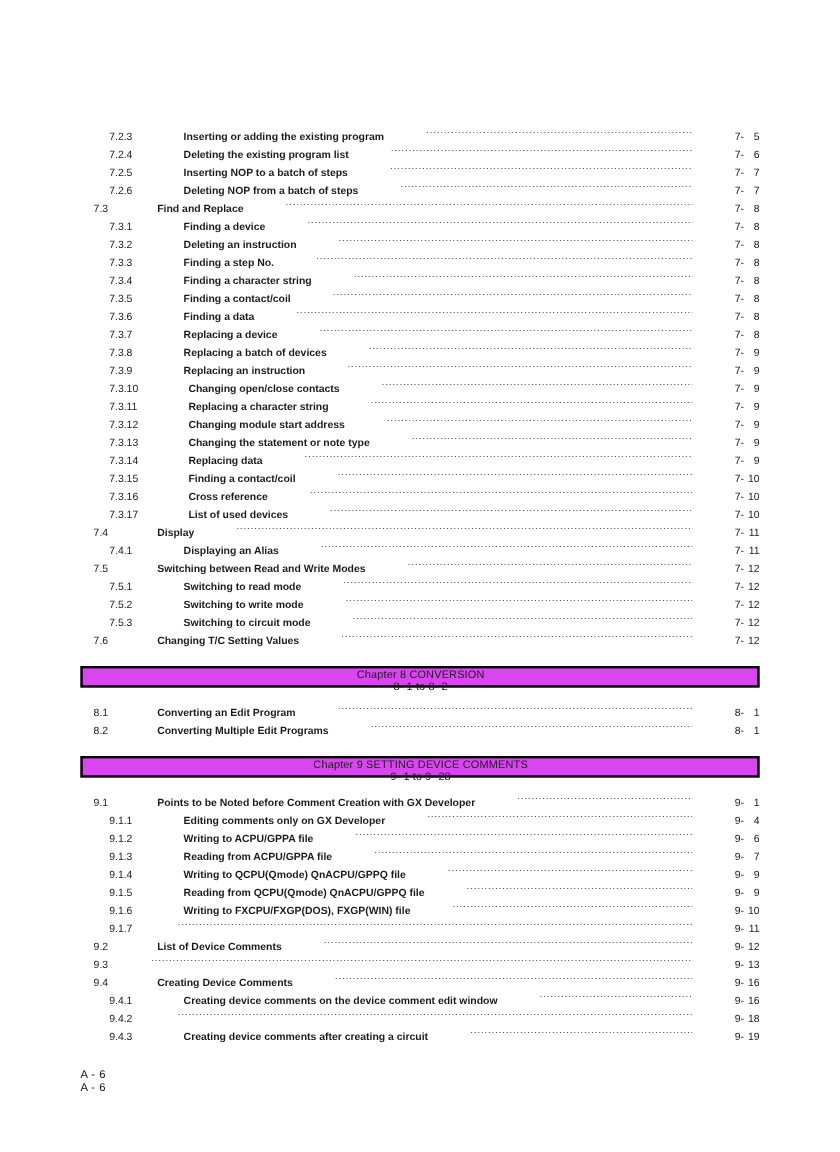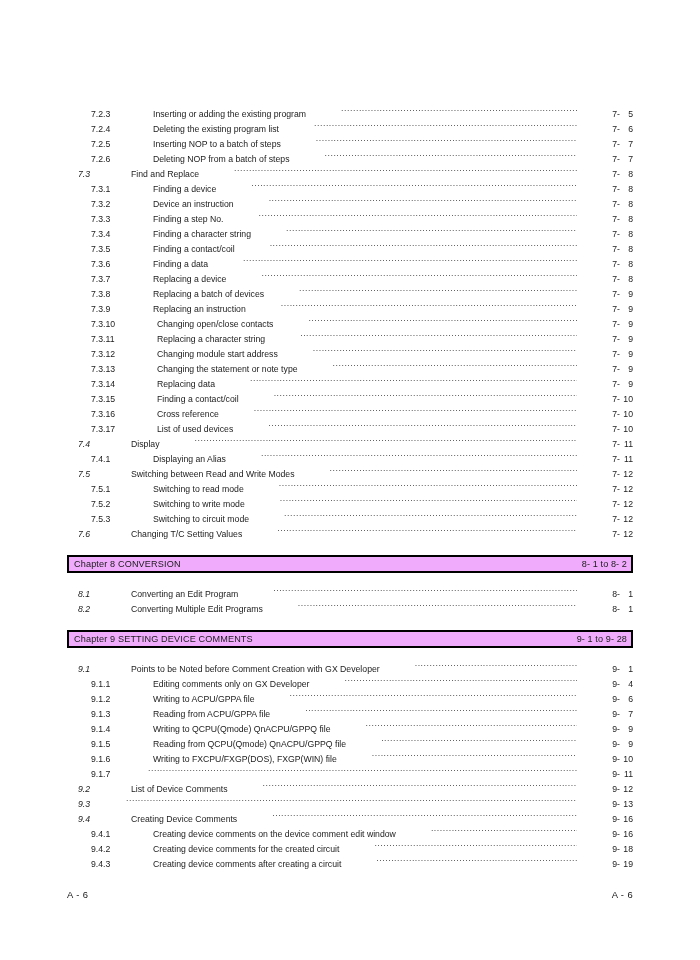--- a/index.html
+++ b/index.html
@@ -44,20 +44,21 @@
     gap: 32px;
   }
   .toc-num {
     flex: 0 0 auto;
     text-align: left;
   }
   .toc-title {
     flex: 0 0 auto;
     padding-left: 5px;
     padding-right: 3px;
+    font-weight: bold;
   }
   .toc-dots {
     flex: 1 1 auto;
     overflow: hidden;
     height: 11px;
     position: relative;
     min-width: 4px;
   }
   .toc-dots::after {
     content: "..................................................................................................................................................................................................................................................................";
@@ -77,58 +78,60 @@
   }
   .toc-page .pg-ch { display:inline-block; }
   .toc-page .pg-sep { display:inline-block; }
   .toc-page .pg-no {
     display: inline-block;
     width: 13px;
     text-align: right;
   }
 
   
-  .lvl2 .toc-num { width: 16px; font-style: italic; }
+  .lvl2 .toc-num { width: 16px; }
   .lvl2 { padding-left: 11px; }
   .lvl3 { padding-left: 24px; }
   .lvl3 .toc-num { width: 25px; }
   .lvl3-wide .toc-num { width: 29px; }
 
   
   .chapter-box {
     border: 2.2px solid #000000;
     height: 18px;
     display: flex;
     align-items: center;
     justify-content: space-between;
     padding: 0 4px 0 5px;
     box-sizing: border-box;
     font-size: 9.1px;
     margin-top: 14px;
     margin-bottom: 13px;
-    background: #f0abfc;
+    background: #d946ef;
+    flex-direction: column;
   }
   .chapter-box .ch-title {
     letter-spacing: 0.15px;
   }
   .chapter-box .ch-range {
     font-variant-numeric: tabular-nums;
     letter-spacing: 0.1px;
   }
 
   
   .footer {
     position: absolute;
     left: 67px;
     top: 889px;
     width: 566px;
     display: flex;
     justify-content: space-between;
     font-size: 9.4px;
     color: #141414;
+    flex-direction: column;
   }
   .footer span { letter-spacing: 0.4px; }
 </style>
 </head>
 <body>
 
 <div class="page">
   <div class="content" id="toc-content">
       <div class="">
         <div class="toc-line lvl3">
@@ -162,21 +165,21 @@
           <span class="toc-page"><span class="pg-ch">7</span><span class="pg-sep">-</span><span class="pg-no">8</span></span>
         </div>
         <div class="toc-line lvl3">
           <span class="toc-num">7.3.1</span>
           <span class="toc-title">Finding a device</span>
           <span class="toc-dots"></span>
           <span class="toc-page"><span class="pg-ch">7</span><span class="pg-sep">-</span><span class="pg-no">8</span></span>
         </div>
         <div class="toc-line lvl3">
           <span class="toc-num">7.3.2</span>
-          <span class="toc-title">Device an instruction</span>
+          <span class="toc-title">Deleting an instruction</span>
           <span class="toc-dots"></span>
           <span class="toc-page"><span class="pg-ch">7</span><span class="pg-sep">-</span><span class="pg-no">8</span></span>
         </div>
         <div class="toc-line lvl3">
           <span class="toc-num">7.3.3</span>
           <span class="toc-title">Finding a step No.</span>
           <span class="toc-dots"></span>
           <span class="toc-page"><span class="pg-ch">7</span><span class="pg-sep">-</span><span class="pg-no">8</span></span>
         </div>
         <div class="toc-line lvl3">
@@ -394,21 +397,20 @@
           <span class="toc-page"><span class="pg-ch">9</span><span class="pg-sep">-</span><span class="pg-no">16</span></span>
         </div>
         <div class="toc-line lvl3">
           <span class="toc-num">9.4.1</span>
           <span class="toc-title">Creating device comments on the device comment edit window</span>
           <span class="toc-dots"></span>
           <span class="toc-page"><span class="pg-ch">9</span><span class="pg-sep">-</span><span class="pg-no">16</span></span>
         </div>
         <div class="toc-line lvl3">
           <span class="toc-num">9.4.2</span>
-          <span class="toc-title">Creating device comments for the created circuit</span>
           <span class="toc-dots"></span>
           <span class="toc-page"><span class="pg-ch">9</span><span class="pg-sep">-</span><span class="pg-no">18</span></span>
         </div>
         <div class="toc-line lvl3">
           <span class="toc-num">9.4.3</span>
           <span class="toc-title">Creating device comments after creating a circuit</span>
           <span class="toc-dots"></span>
           <span class="toc-page"><span class="pg-ch">9</span><span class="pg-sep">-</span><span class="pg-no">19</span></span>
         </div>
       </div>

